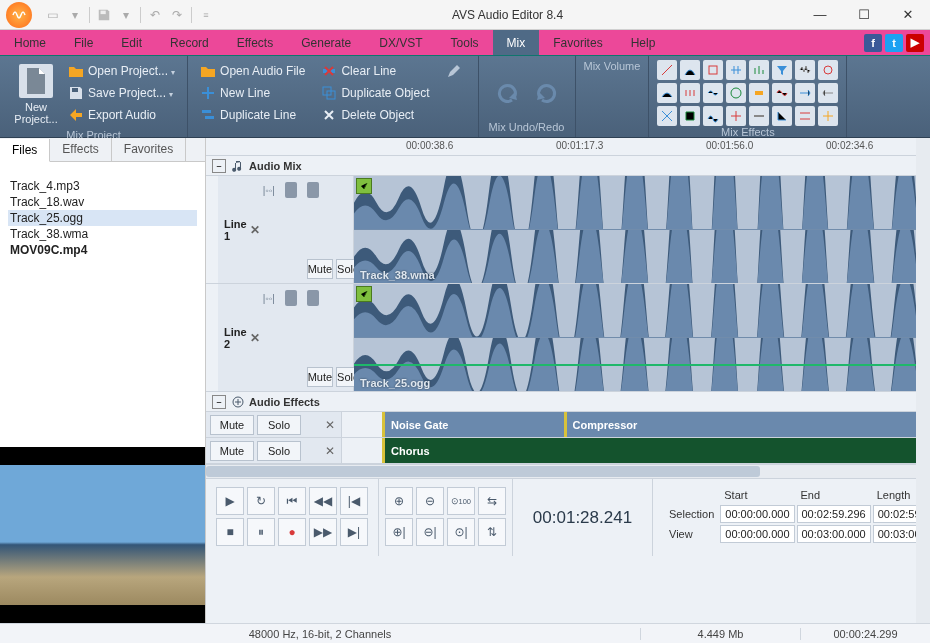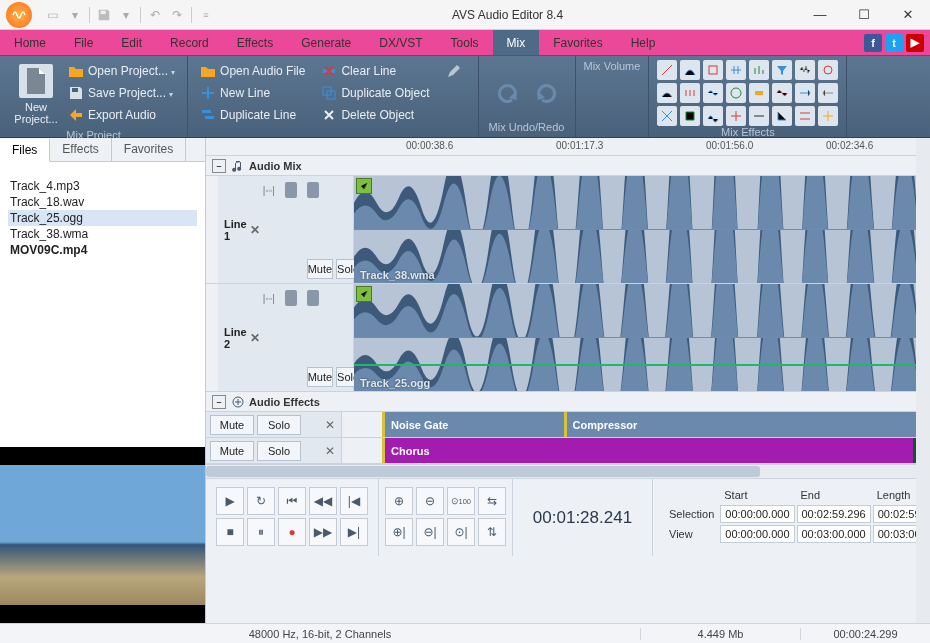--- a/index.html
+++ b/index.html
@@ -86,21 +86,21 @@
 .wave-svg{width:100%;height:100%;}
 
 .fxsection .fxrow{display:flex;height:26px;border-bottom:1px solid #ccd3dc;}
 .fxrow .fxhead{width:136px;background:#e2e8f0;border-right:1px solid #ccd3dc;display:flex;align-items:center;padding:0 4px;gap:3px;}
 .fxrow .fxhead .b{width:44px;height:20px;background:#f2f5f9;border:1px solid #b8c2ce;font-size:11px;display:flex;align-items:center;justify-content:center;}
 .fxrow .fxhead .closebtn{width:14px;height:14px;display:flex;align-items:center;justify-content:center;font-size:12px;color:#666;margin-left:auto;}
 .fxrow .fxbody{flex:1;display:flex;margin-left:40px;}
 .fxclip{font-size:11px;font-weight:bold;color:#fff;display:flex;align-items:center;padding-left:6px;border-left:3px solid #d8c23a;}
 .fxclip.ng{flex:0 0 34%;background:#6a89ad;}
 .fxclip.cp{flex:1;background:#6a89ad;}
-.fxclip.ch{flex:1;background:#a21caf;border-right:3px solid #14532d;}
+.fxclip.ch{flex:1;background:#14532d;border-right:3px solid #14532d;}
 
 .hscroll{height:14px;background:#e7ebf0;position:relative;border-top:1px solid #ccd3dc;}
 .hscroll .hthumb{position:absolute;left:0;top:1px;bottom:1px;width:78%;background:#becad8;border-radius:3px;}
 
 .transport{height:78px;display:flex;border-top:1px solid #ccd3dc;background:#edf1f6;}
 .transport .tbtns{padding:8px 10px;display:grid;grid-template-columns:repeat(5,28px);grid-auto-rows:28px;gap:3px;}
 .transport .tbtns .tb{width:28px;height:28px;background:#f6f8fb;border:1px solid #c2cbd6;display:flex;align-items:center;justify-content:center;color:#4a5a6c;}
 .transport .tbtns .tb.rec{color:#d83a3a;}
 .transport .zoom{padding:8px 6px;display:grid;grid-template-columns:repeat(4,28px);grid-auto-rows:28px;gap:3px;border-left:1px solid #ccd3dc;}
 .transport .zoom .tb{width:28px;height:28px;background:#f6f8fb;border:1px solid #c2cbd6;display:flex;align-items:center;justify-content:center;color:#4a5a6c;font-size:12px;}

